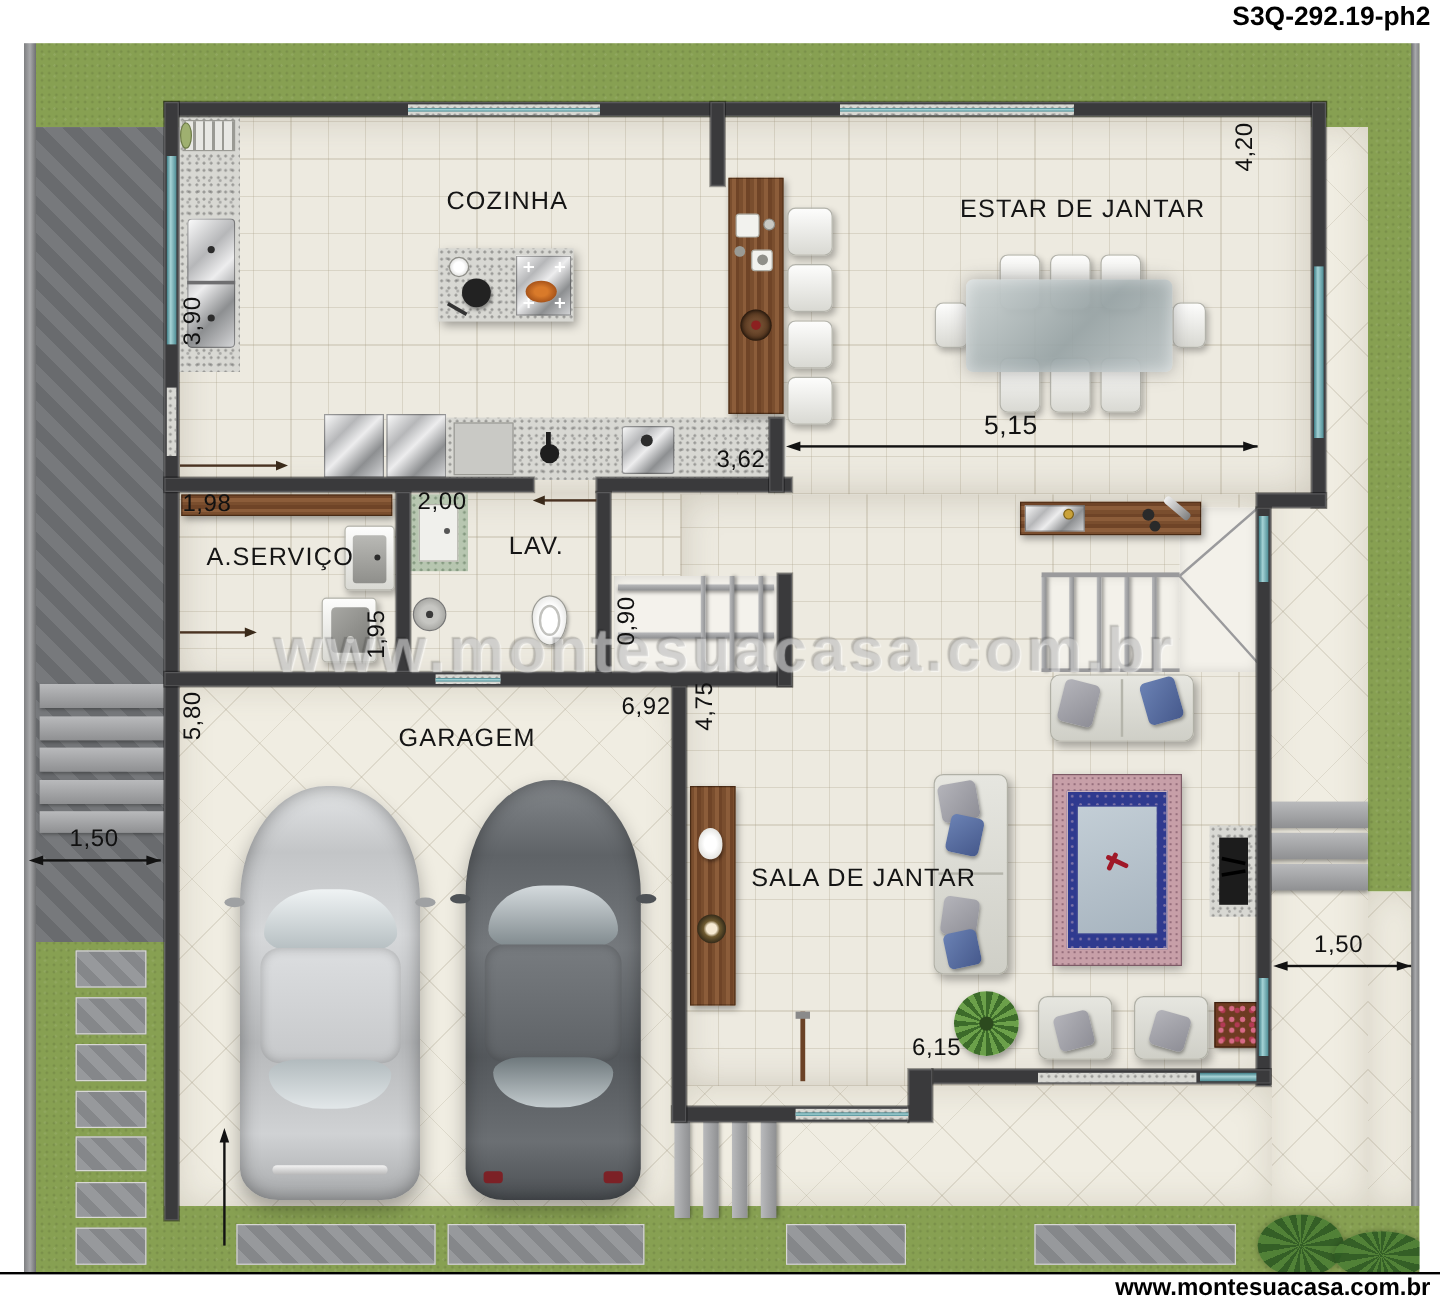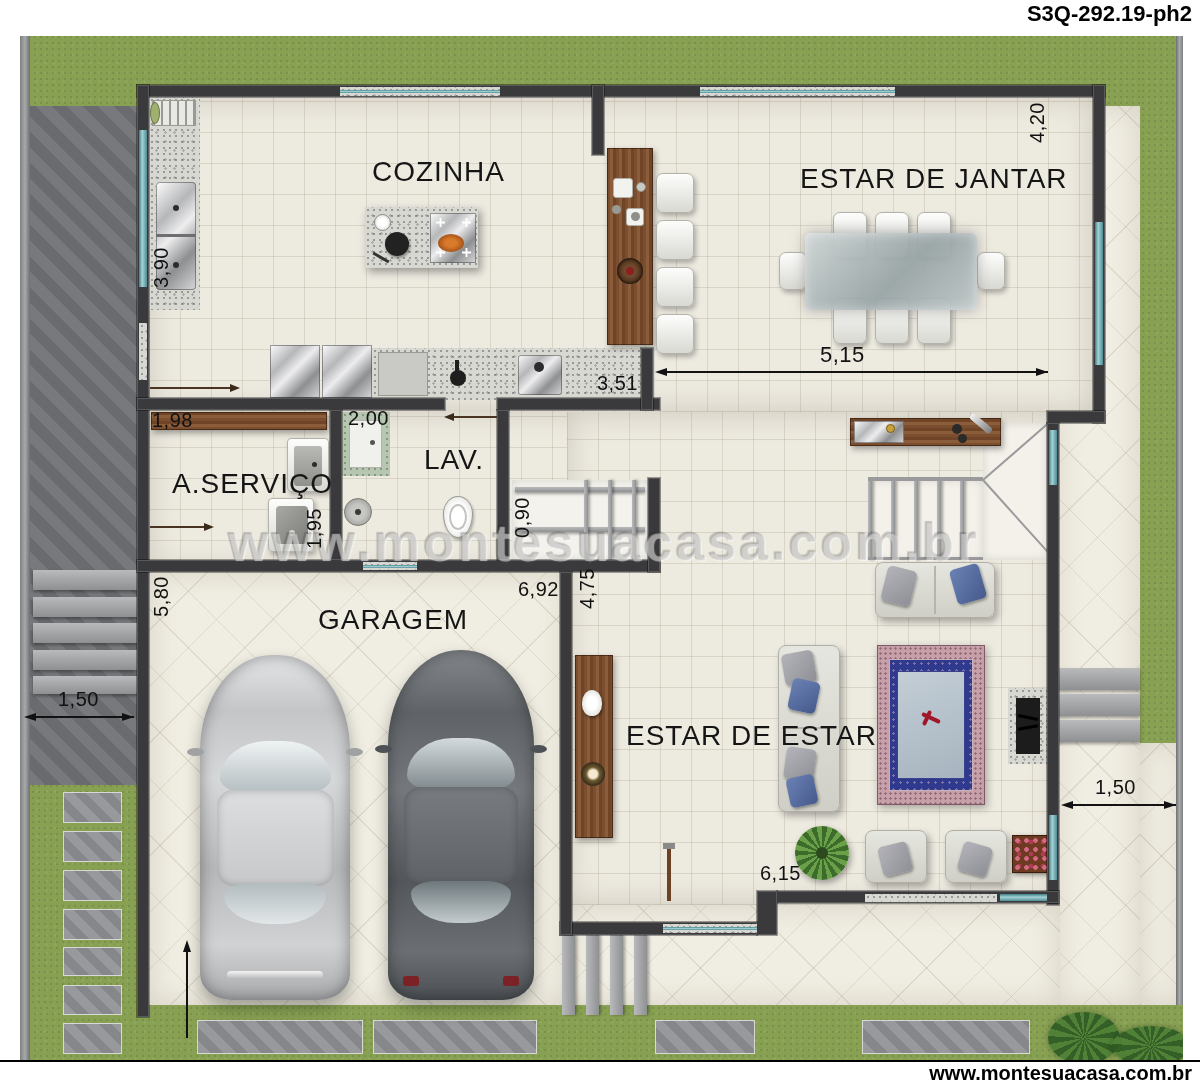--- a/index.html
+++ b/index.html
@@ -45,21 +45,21 @@
   .white-furn{background:linear-gradient(180deg,#fdfdfc,#d9d9d3);border:1px solid #b3b3ab;
     border-radius:7px;box-shadow:2px 3px 5px rgba(0,0,0,.28);}
   .sofa{background:linear-gradient(180deg,#e6e6e0,#cfcfc7);border:1px solid #b0b0a6;
     border-radius:8px;box-shadow:3px 4px 7px rgba(0,0,0,.30);}
   .cushion-gray{background:linear-gradient(135deg,#b4b4ba,#8e8e96);border-radius:5px;
     box-shadow:1px 2px 3px rgba(0,0,0,.35);}
   .cushion-blue{background:linear-gradient(135deg,#6b82b4,#46598c);border-radius:5px;
     box-shadow:1px 2px 3px rgba(0,0,0,.35);}
 
   
-  .lbl{font-size:28px;color:#151515;letter-spacing:1px;white-space:nowrap;}
+  .lbl{font-size:21px;color:#151515;letter-spacing:1px;white-space:nowrap;}
   .dim{font-size:20px;color:#111;letter-spacing:.5px;white-space:nowrap;}
   .vdim{writing-mode:vertical-rl;transform:rotate(180deg);}
   .dimline{background:#121212;height:2px;}
   .dimlinev{background:#121212;width:2px;}
   .ah-l{width:0;height:0;border-right:12px solid #121212;border-top:4px solid transparent;border-bottom:4px solid transparent;}
   .ah-r{width:0;height:0;border-left:12px solid #121212;border-top:4px solid transparent;border-bottom:4px solid transparent;}
   .ah-u{width:0;height:0;border-bottom:12px solid #121212;border-left:4px solid transparent;border-right:4px solid transparent;}
   .doorline{background:#4a3322;height:2px;}
   .dah-l{width:0;height:0;border-right:10px solid #3a2a1a;border-top:4px solid transparent;border-bottom:4px solid transparent;}
   .dah-r{width:0;height:0;border-left:10px solid #3a2a1a;border-top:4px solid transparent;border-bottom:4px solid transparent;}
@@ -368,28 +368,28 @@
   <div class="dah-r" style="left:230px;top:384px;"></div>
   <div class="doorline" style="left:150px;top:526px;width:56px;"></div>
   <div class="dah-r" style="left:204px;top:523px;"></div>
   <div class="doorline" style="left:452px;top:416px;width:45px;"></div>
   <div class="dah-l" style="left:444px;top:413px;"></div>
 
   <div class="watermark" style="left:228px;top:512px;">www.montesuacasa.com.br</div>
 
   <div class="lbl" style="left:372px;top:156px;">COZINHA</div>
   <div class="lbl" style="left:800px;top:163px;">ESTAR DE JANTAR</div>
-  <div class="lbl" style="left:172px;top:468px;text-align:center;">A.SERVIÇO</div>
+  <div class="lbl" style="left:172px;top:453px;text-align:center;">A.SERVIÇO</div>
   <div class="lbl" style="left:424px;top:444px;">LAV.</div>
-  <div class="lbl" style="left:318px;top:604px;">GARAGEM</div>
-  <div class="lbl" style="left:626px;top:720px;">ESTAR DE ESTAR</div>
+  <div class="lbl" style="left:332px;top:604px;">GARAGEM</div>
+  <div class="lbl" style="left:626px;top:720px;">SALA DE JANTAR</div>
 
   <div class="dim vdim" style="left:150px;top:247px;">3,90</div>
   <div class="dim vdim" style="left:1026px;top:102px;">4,20</div>
-  <div class="dim" style="left:597px;top:372px;">3,51</div>
+  <div class="dim" style="left:597px;top:372px;">3,62</div>
   <div class="dim" style="left:152px;top:409px;">1,98</div>
   <div class="dim" style="left:348px;top:407px;">2,00</div>
   <div class="dim vdim" style="left:303px;top:508px;">1,95</div>
   <div class="dim vdim" style="left:511px;top:497px;">0,90</div>
   <div class="dim vdim" style="left:150px;top:576px;">5,80</div>
   <div class="dim" style="left:518px;top:578px;">6,92</div>
   <div class="dim vdim" style="left:576px;top:568px;">4,75</div>
   <div class="dim" style="left:760px;top:862px;">6,15</div>
 
   <div class="bar-strip" id="header">

